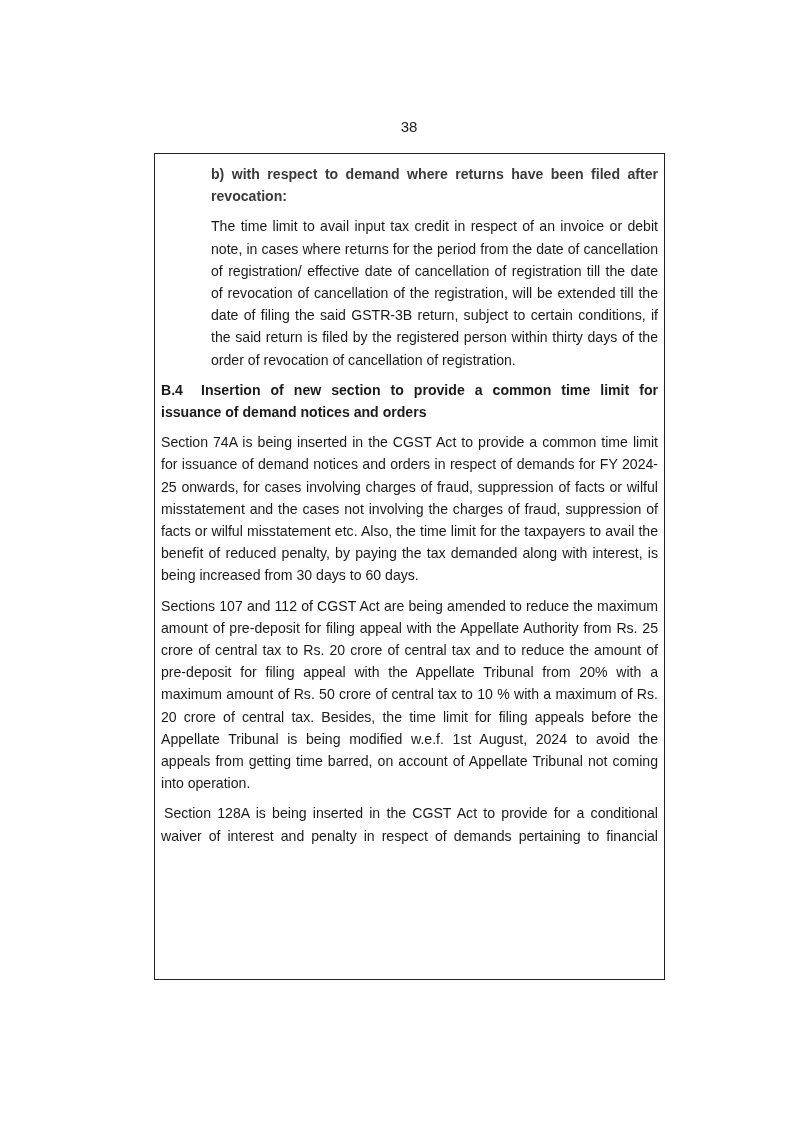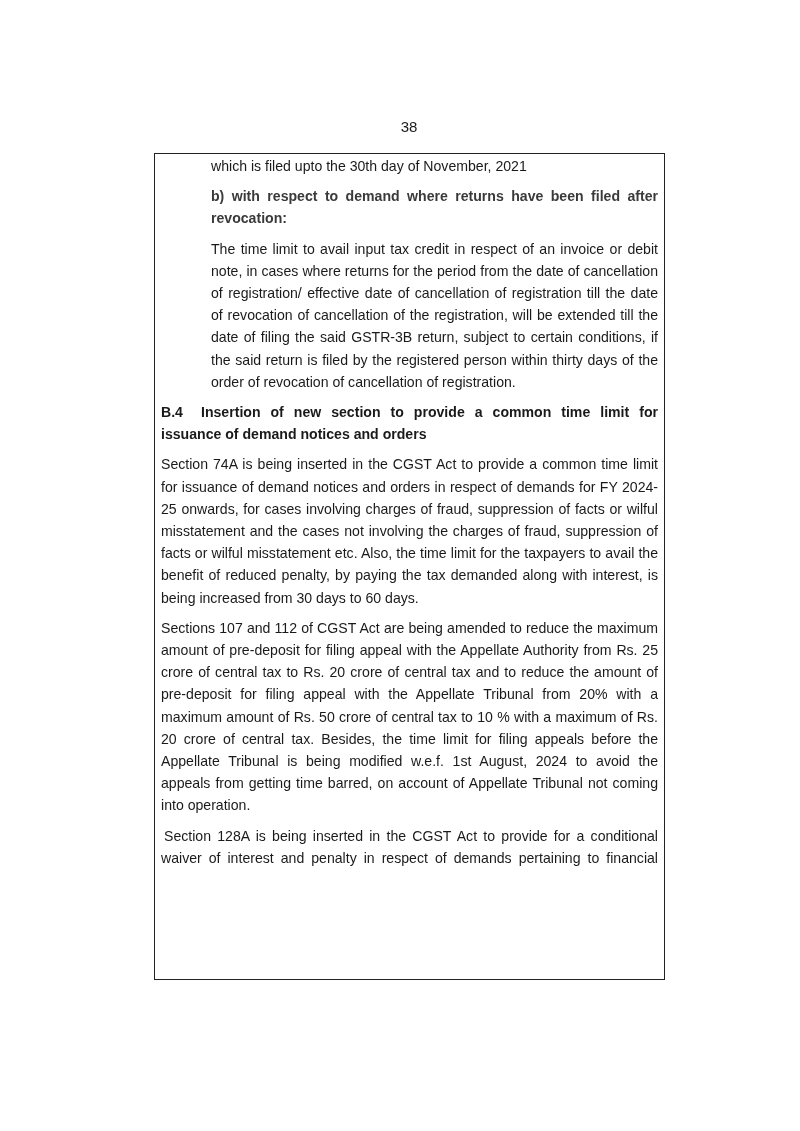--- a/index.html
+++ b/index.html
@@ -20,21 +20,20 @@
     .indent-first { text-indent: 3px; }
   </style>
 </head>
 <body>
 
 <div class="page-number">38</div>
 
 <div class="box">
   <div class="content">
 
-    <p class="indent last-line">which is filed upto the 30th day of November, 2021</p>
 
     <p class="indent gap sub-heading last-line">b) with respect to demand where returns have been filed after revocation:</p>
 
     <p class="indent gap last-line">The time limit to avail input tax credit in respect of an invoice or debit note, in cases where returns for the period from the date of cancellation of registration/ effective date of cancellation of registration till the date of revocation of cancellation of the registration, will be extended till the date of filing the said GSTR-3B return, subject to certain conditions, if the said return is filed by the registered person within thirty days of the order of revocation of cancellation of registration.</p>
 
     <p class="gap bold last-line">
       <span class="sec-num">B.4</span><span>Insertion of new section to provide a common time limit for issuance of demand notices and orders</span>
     </p>
     <p class="gap last-line">Section 74A is being inserted in the CGST Act  to provide a common time limit for issuance of demand notices and orders in respect of demands for FY 2024-25 onwards, for cases involving charges of fraud, suppression of facts or wilful misstatement and the cases not involving the charges of fraud, suppression of facts or wilful misstatement etc. Also, the time limit for the taxpayers to avail the benefit of reduced penalty, by paying the tax demanded along with interest, is being increased from 30 days to 60 days.</p>
 

